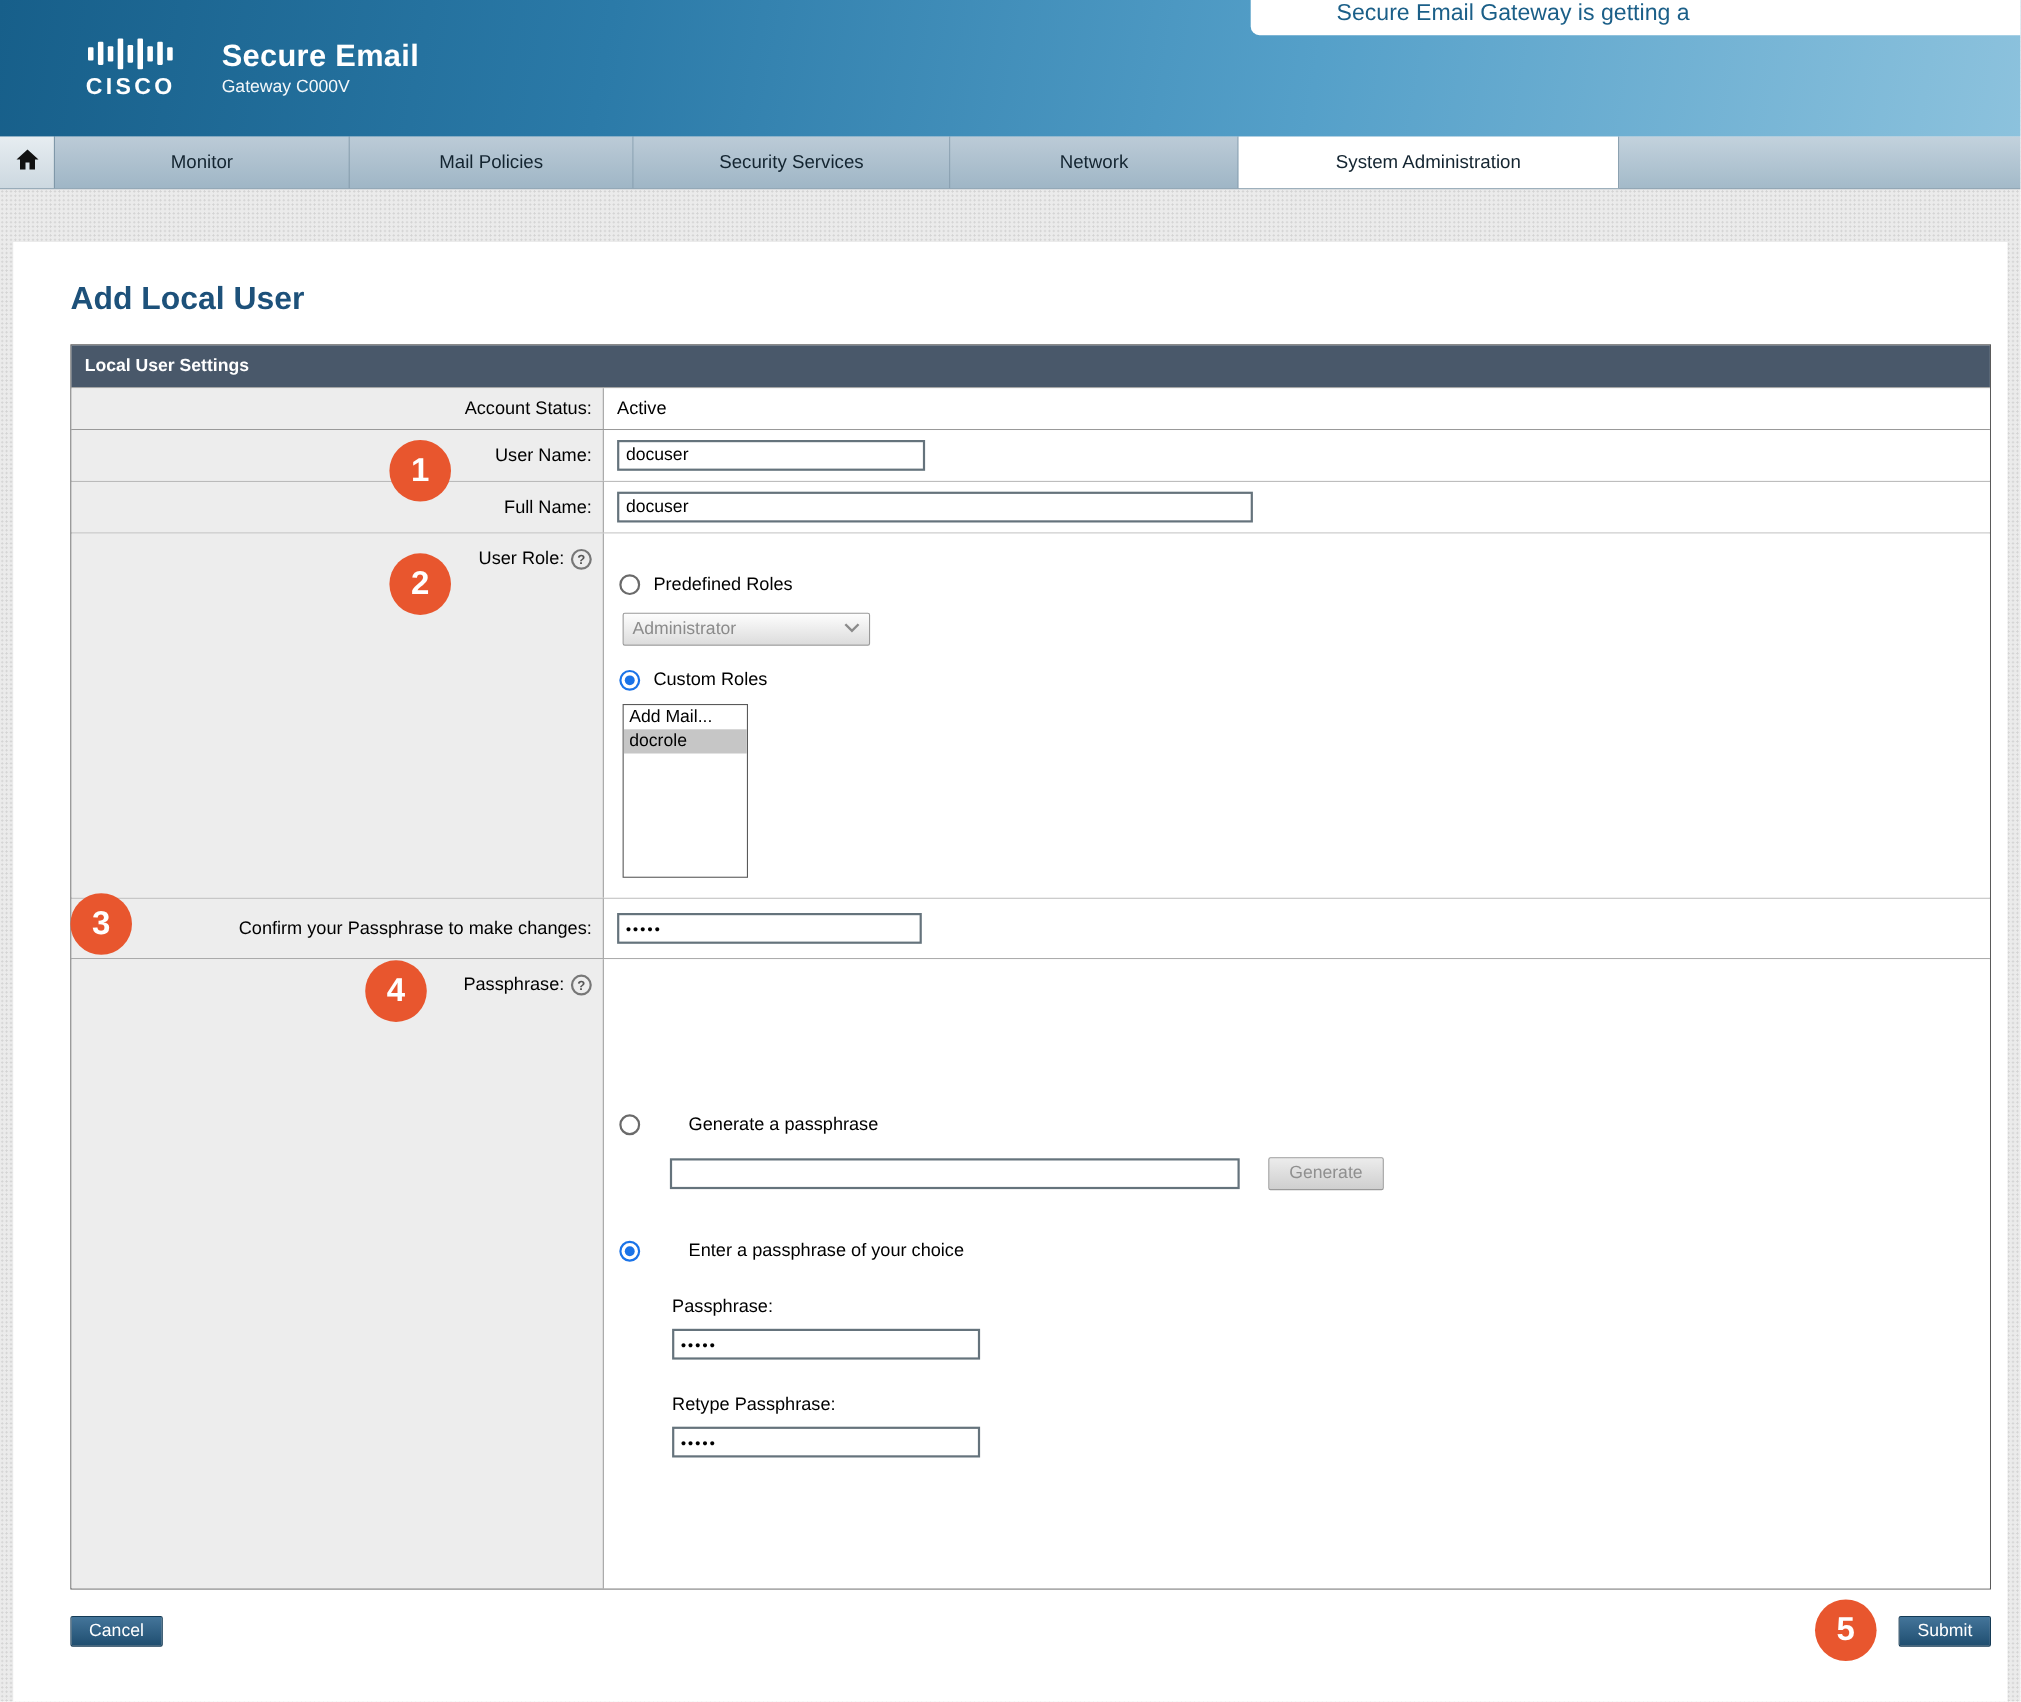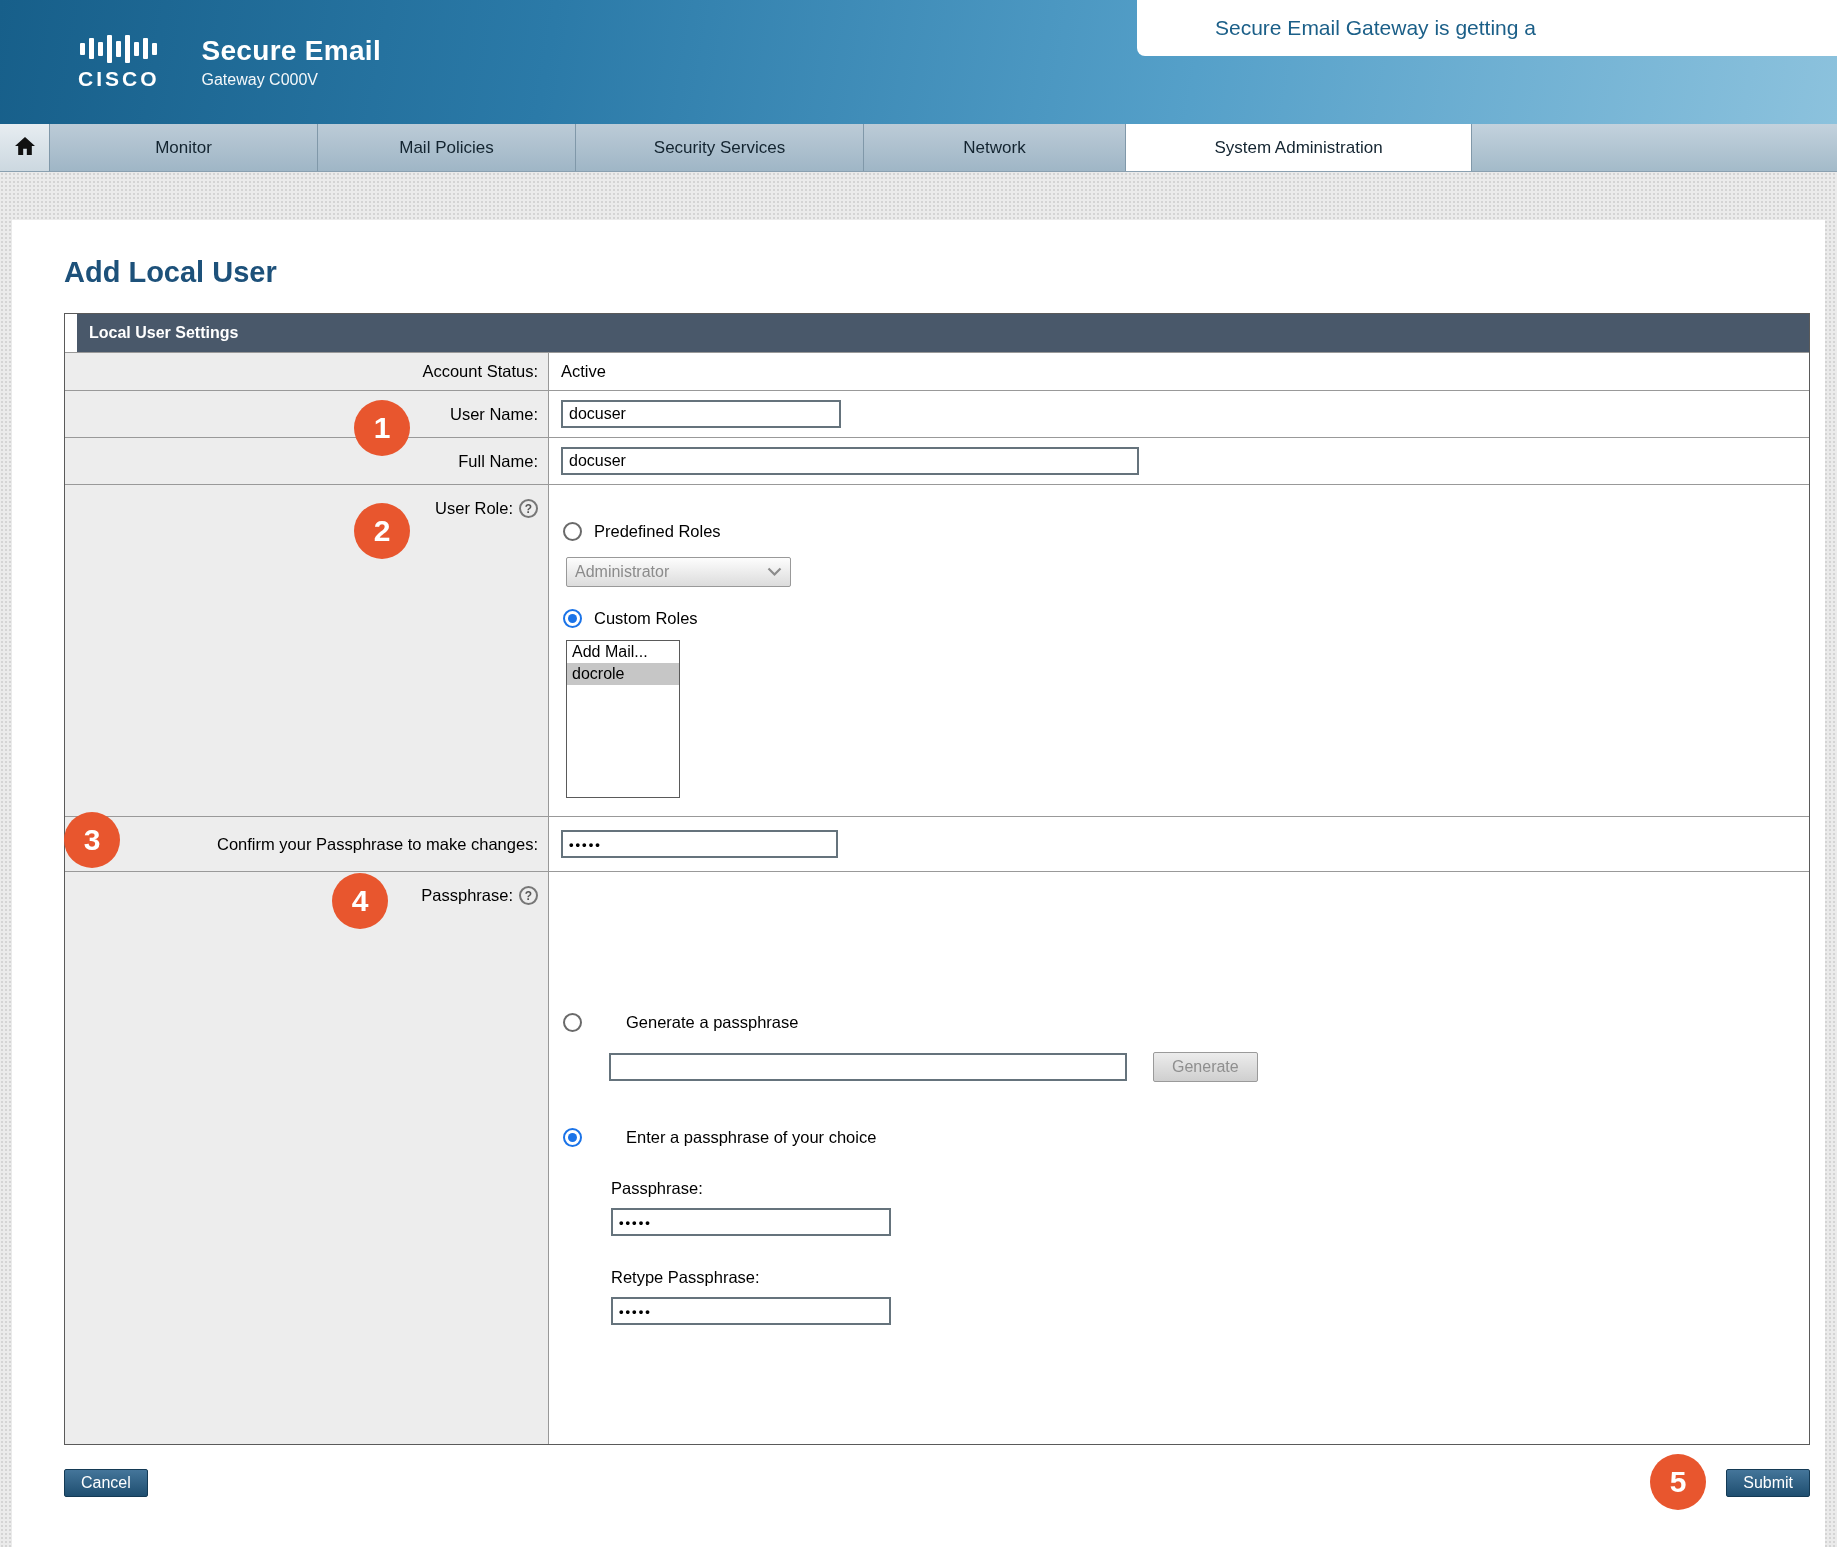--- a/index.html
+++ b/index.html
@@ -23,23 +23,23 @@
   .logo-bars span:nth-child(1),.logo-bars span:nth-child(9){height:12px;}
   .logo-bars span:nth-child(2),.logo-bars span:nth-child(8){height:21px;}
   .logo-bars span:nth-child(3),.logo-bars span:nth-child(7){height:14px;}
   .logo-bars span:nth-child(4),.logo-bars span:nth-child(6){height:28px;}
   .logo-bars span:nth-child(5){height:16px;}
   .logo-word{ color:#fff; font-weight:bold; font-size:21px; letter-spacing:3px; margin-top:3px; }
   .product-block{ margin-left:42px; color:#fff; }
   .product-name{ font-size:28px; font-weight:bold; letter-spacing:0.3px; }
   .product-model{ font-size:16px; margin-top:4px; opacity:0.95; }
   .header-banner{
-    position:absolute; top:0; right:0; width:700px; height:56px;
+    position:absolute; top:0; right:0; width:700px; height:32px;
     background:#fff; border-radius:0 0 0 8px;
-    display:flex; align-items:center; padding-left:78px;
+    display:flex; padding-left:78px;
     color:#1b5f88; font-size:21px; white-space:nowrap; overflow:hidden;
   }
 
   
   .nav{
     height:48px; display:flex;
     background:linear-gradient(#c3d2dd,#a3bac9);
     border-bottom:1px solid #8aa0b0;
   }
   .nav-home{
@@ -63,21 +63,21 @@
   }
   .page-title{
     margin:0 0 24px 52px; font-size:29px; font-weight:bold; color:#1d517a;
   }
 
   
   .ftable{
     margin:0 15px 0 52px; border:1px solid #5a5a5a; background:#fff;
   }
   .row{ display:flex; border-top:1px solid #999; }
-  .row.section{ border-top:none; height:38px; background:#49586a; align-items:center;margin-left:12px; }
+  .row.section{ border-top:none; height:38px; background:#49586a; align-items:center; }
   .section-title{ color:#fff; font-weight:bold; font-size:16px; padding-left:12px; }
   .lbl{
     width:484px; flex:none; background:#ededed; border-right:1px solid #999;
     display:flex; justify-content:flex-end; align-items:center;
     padding-right:10px; font-size:16.5px; color:#000; gap:6px;
   }
   .lbl.top{ align-items:flex-start; padding-top:14px; }
   .val{
     flex:1; background:#fff; display:flex; align-items:center; padding-left:12px; font-size:16.5px;
   }

